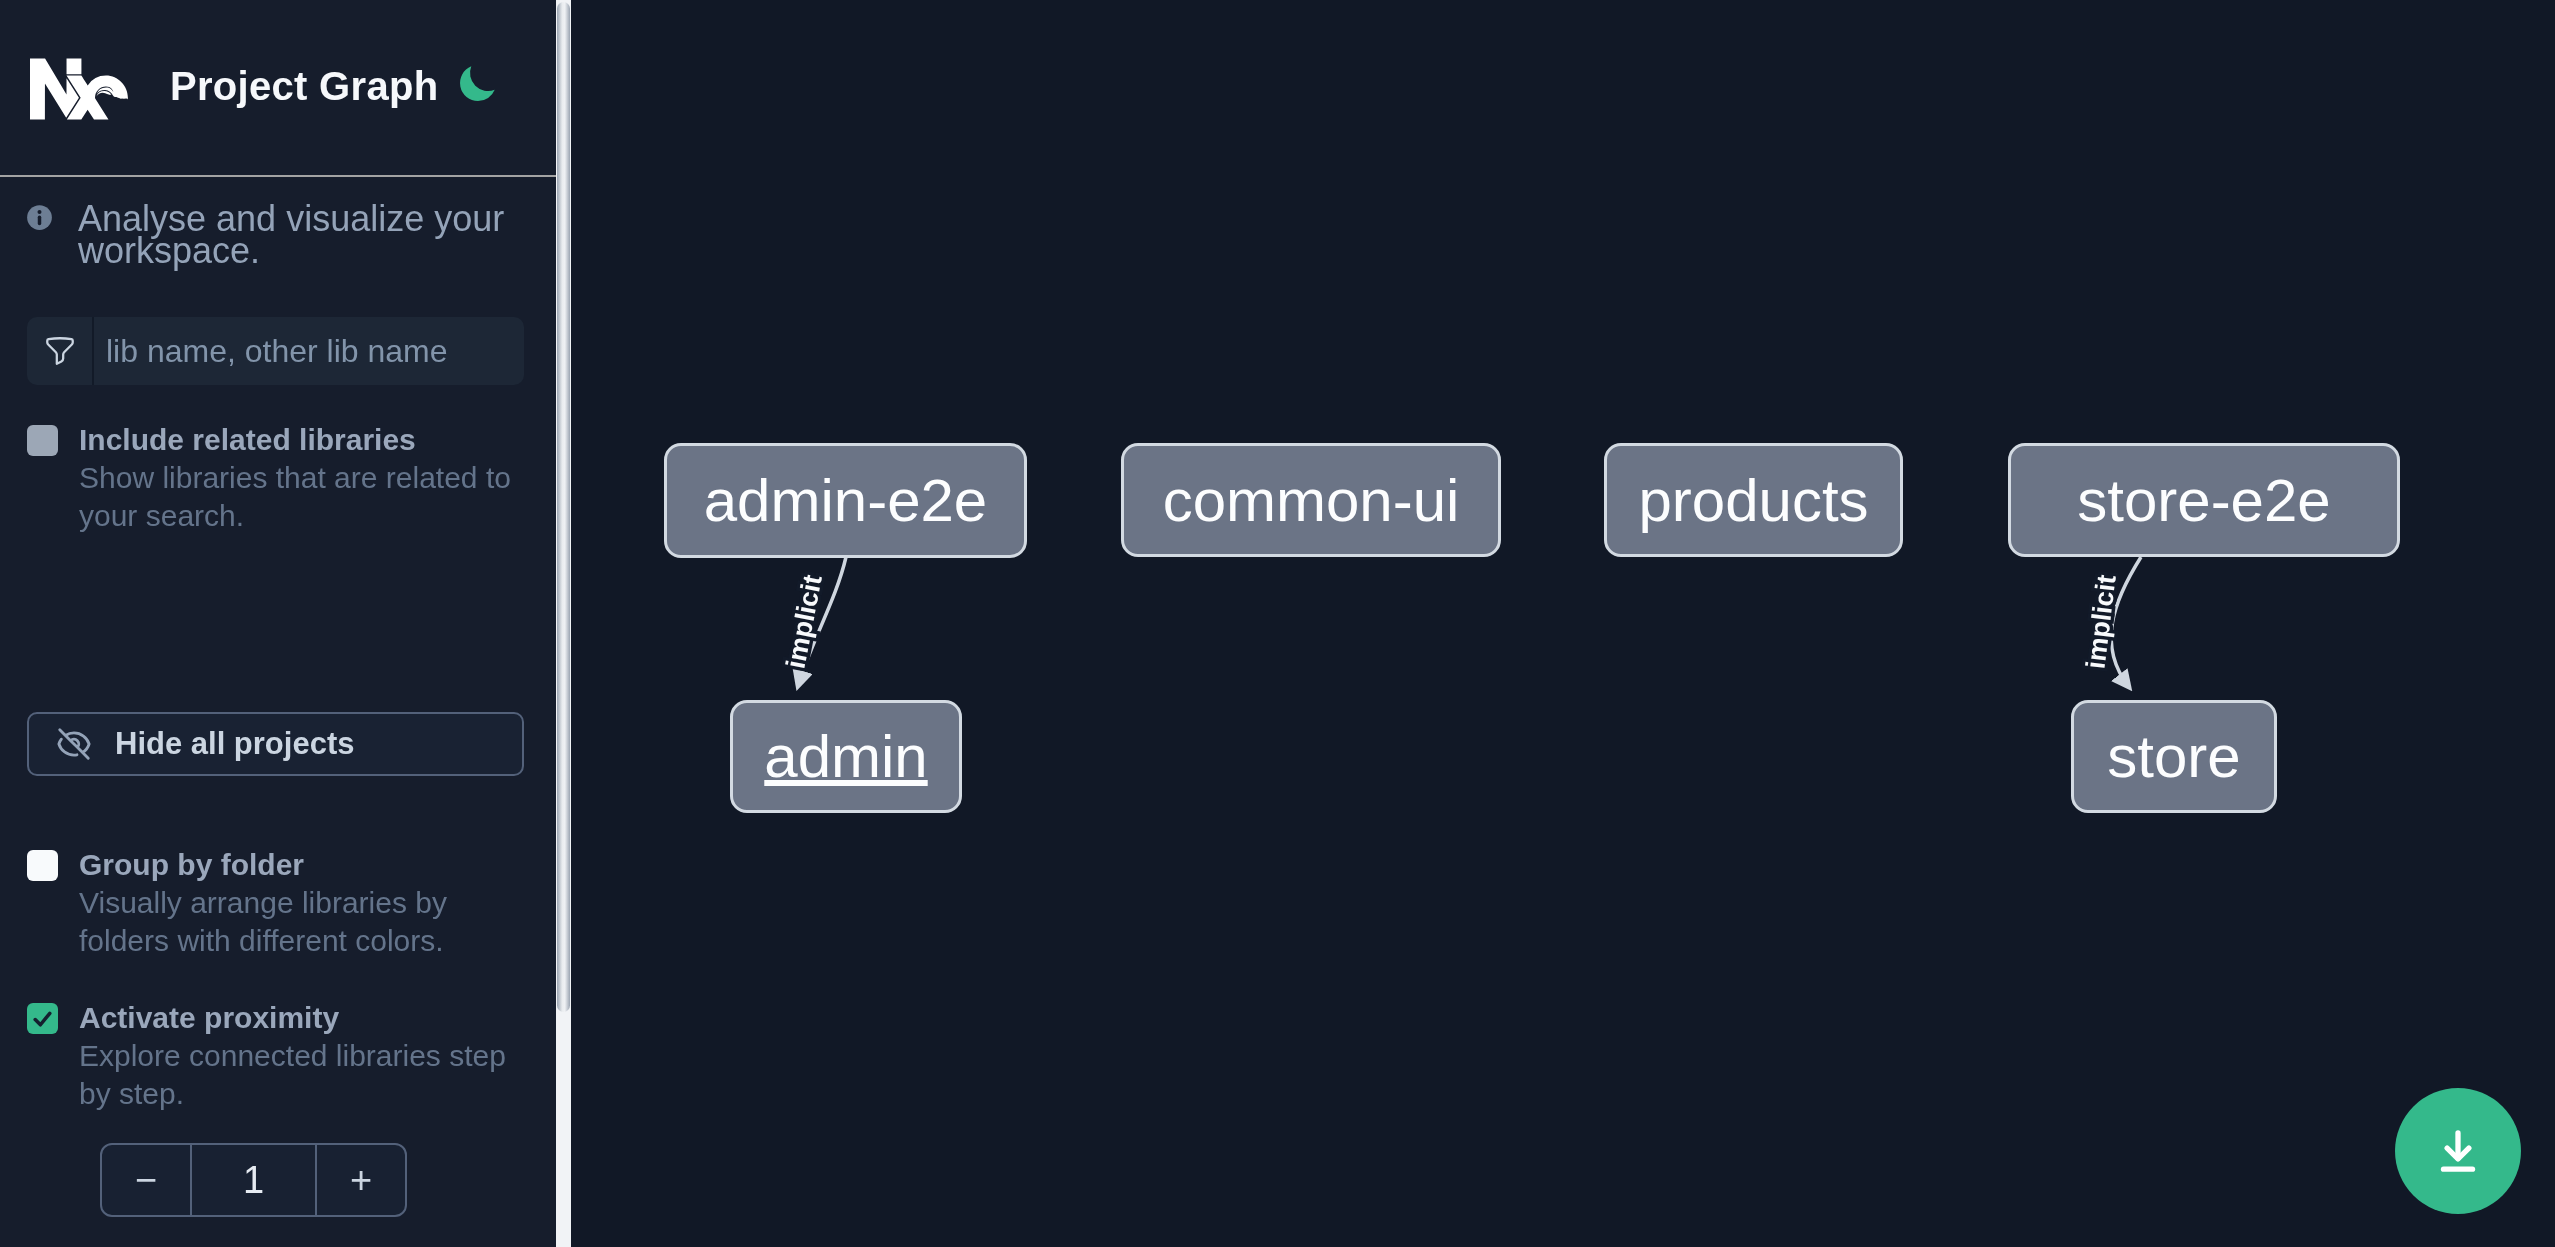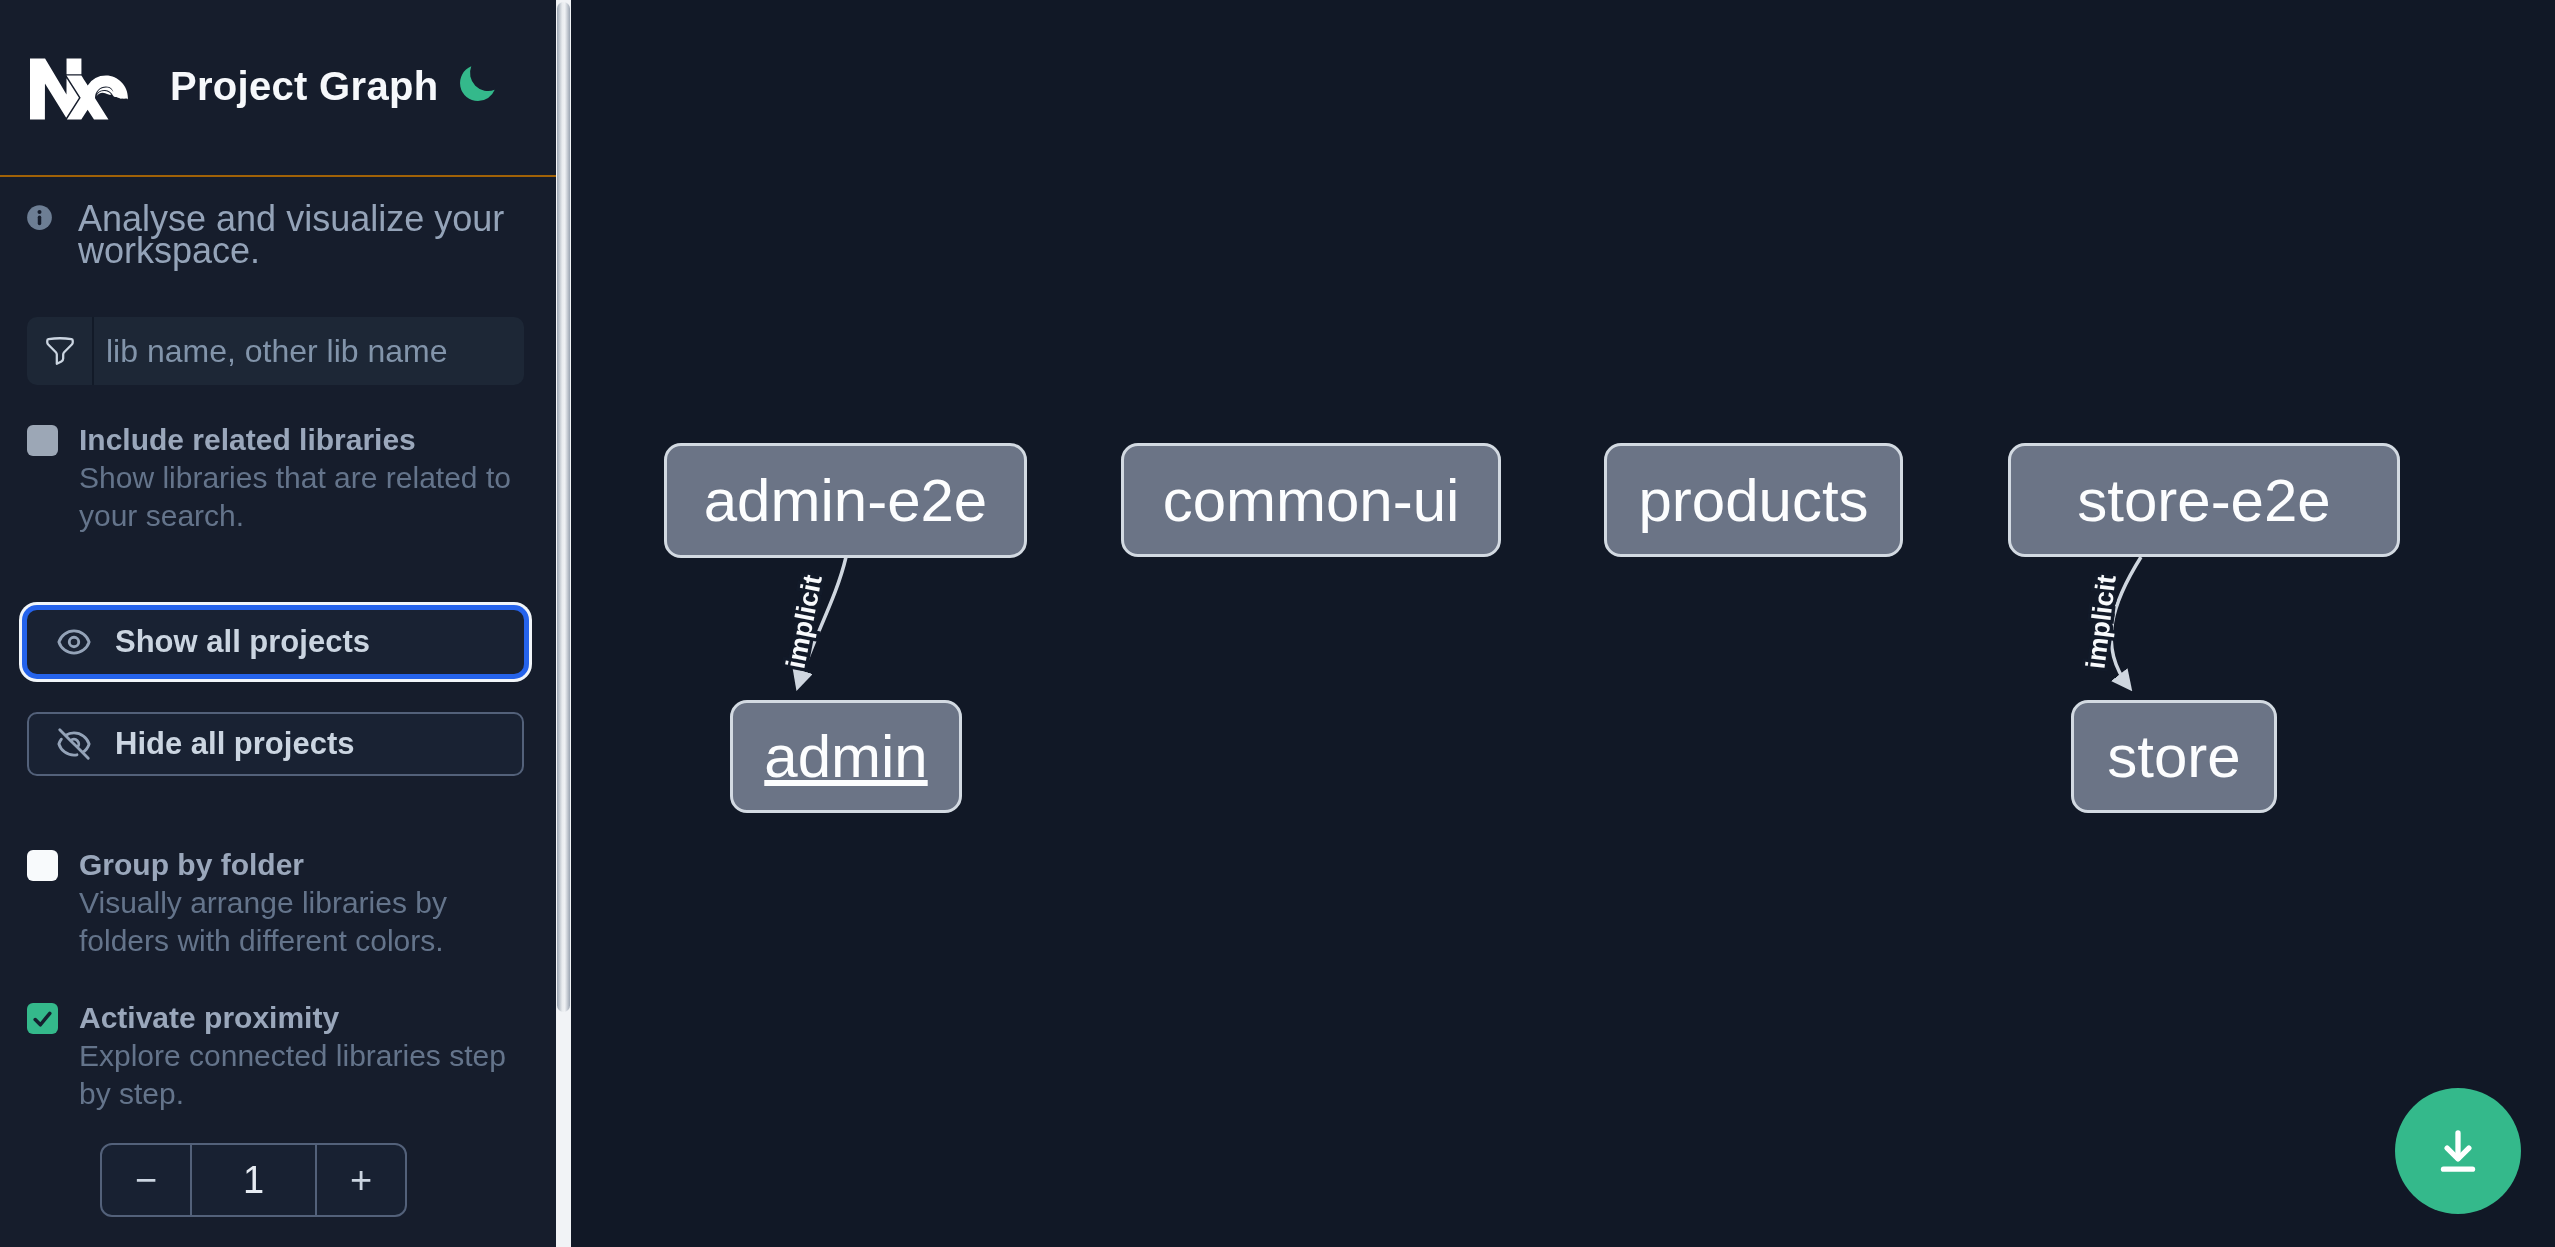--- a/index.html
+++ b/index.html
@@ -3,21 +3,21 @@
 <meta charset="utf-8">
 <style>
   * { margin:0; padding:0; box-sizing:border-box; }
   html,body { width:2555px; height:1247px; overflow:hidden; background:#111826;
               font-family:"Liberation Sans", sans-serif; }
   .app { position:relative; width:2555px; height:1247px; }
 
   
   .sidebar { position:absolute; left:0; top:0; width:556px; height:1247px;
              background:#161d2c; z-index:2; }
-  .sb-header { position:relative; height:177px; border-bottom:2px solid #a16207; }
+  .sb-header { position:relative; height:177px; border-bottom:2px solid #a3a3a3; }
   .nx-logo { position:absolute; left:30px; top:40px; width:98px; height:98px; }
   .app-title { position:absolute; left:170px; top:64px; font-size:40px; font-weight:700;
                color:#f6f8fb; letter-spacing:.3px; white-space:nowrap; }
   .theme-toggle { position:absolute; left:452px; top:58px; width:52px; height:52px;
                   background:none; border:none; cursor:pointer; }
   .theme-toggle svg { width:48px; height:48px; }
 
   .tagline-row { position:absolute; left:26px; top:203px; display:flex; gap:25px;
                  align-items:flex-start; width:505px; }
   .tagline-row svg { width:27px; height:27px; flex:none; margin-top:1px; }
@@ -127,27 +127,20 @@
     </div>
 
     <div class="opt" style="top:421px;">
       <div class="cb cb-gray"></div>
       <div>
         <div class="opt-label">Include related libraries</div>
         <div class="opt-desc">Show libraries that are related to your search.</div>
       </div>
     </div>
 
-    <button class="sb-btn focused" style="top:610px;">
-      <svg viewBox="0 0 24 24" fill="none" stroke="#94a3b8" stroke-width="1.8" stroke-linecap="round" stroke-linejoin="round">
-        <path d="M15 12a3 3 0 11-6 0 3 3 0 016 0z"></path>
-        <path d="M2.458 12C3.732 7.943 7.523 5 12 5c4.478 0 8.268 2.943 9.542 7-1.274 4.057-5.064 7-9.542 7-4.477 0-8.268-2.943-9.542-7z"></path>
-      </svg>
-      <span>Show all projects</span>
-    </button>
 
     <button class="sb-btn" style="top:712px;">
       <svg viewBox="0 0 24 24" fill="none" stroke="#94a3b8" stroke-width="1.8" stroke-linecap="round" stroke-linejoin="round">
         <path d="M13.875 18.825A10.05 10.05 0 0112 19c-4.478 0-8.268-2.943-9.543-7a9.97 9.97 0 011.563-3.029m5.858.908a3 3 0 114.243 4.243M9.878 9.878l4.242 4.242M9.88 9.88l-3.29-3.29m7.532 7.532l3.29 3.29M3 3l3.59 3.59m0 0A9.953 9.953 0 0112 5c4.478 0 8.268 2.943 9.543 7a10.025 10.025 0 01-4.132 5.411m0 0L21 21"></path>
       </svg>
       <span>Hide all projects</span>
     </button>
 
     <div class="opt" style="top:846px;">
       <div class="cb cb-white"></div>

